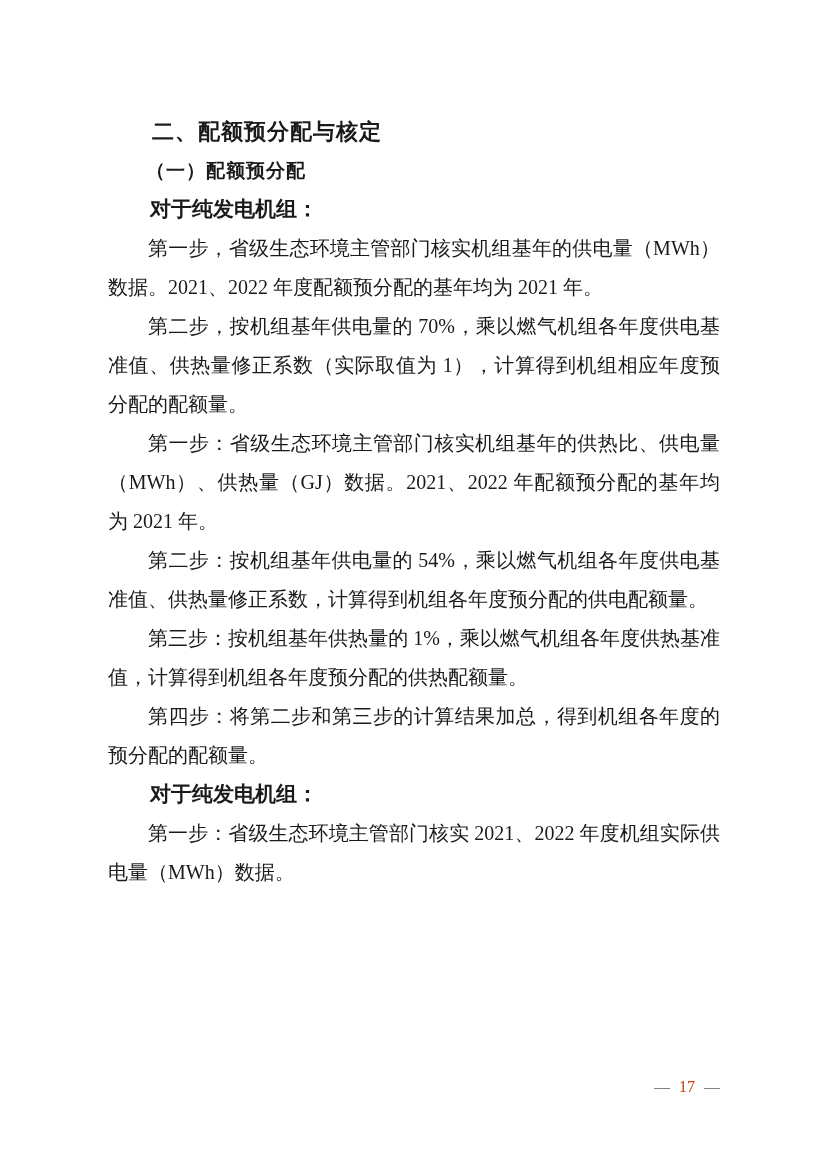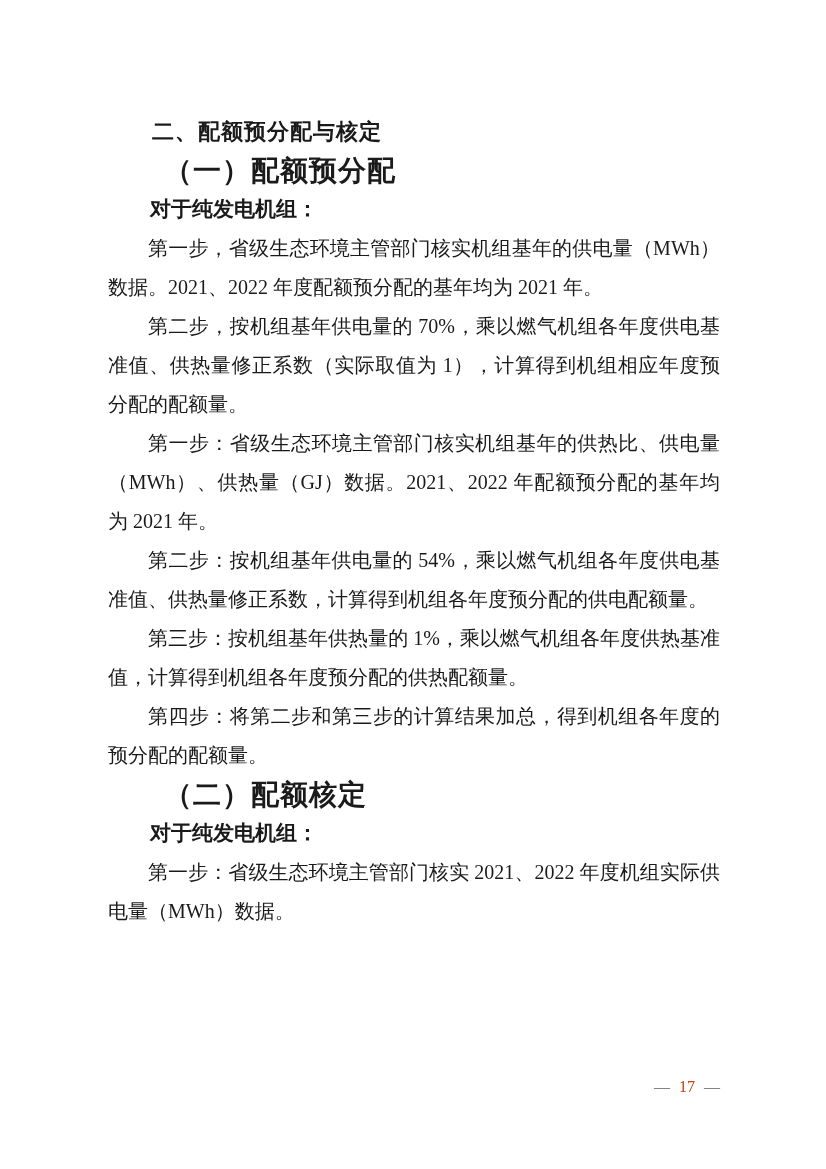--- a/index.html
+++ b/index.html
@@ -32,21 +32,21 @@
     text-indent: 2em;
   }
   .para-h1 {
     font-family: Liberation Serif, serif;
     font-weight: 600;
     font-size: 22px;
     letter-spacing: 1px;
   }
   .para-h2 {
     font-weight: 700;
-    font-size: 28px;
+    font-size: 19px;
     letter-spacing: 1px;
   }
   .para-h3 {
     font-weight: 700;
     font-size: 21px;
   }
   .footer {
     position: absolute;
     top: 1078px;
     right: 106px;
@@ -72,21 +72,20 @@
   <div class="content">
     <p class="para-h1">二、配额预分配与核定</p>
     <p class="para-h2">（一）配额预分配</p>
     <p class="para-h3">对于纯发电机组：</p>
     <p class="para-body">第一步，省级生态环境主管部门核实机组基年的供电量（MWh）数据。2021、2022 年度配额预分配的基年均为 2021 年。</p>
     <p class="para-body">第二步，按机组基年供电量的 70%，乘以燃气机组各年度供电基准值、供热量修正系数（实际取值为 1），计算得到机组相应年度预分配的配额量。</p>
     <p class="para-body">第一步：省级生态环境主管部门核实机组基年的供热比、供电量（MWh）、供热量（GJ）数据。2021、2022 年配额预分配的基年均为 2021 年。</p>
     <p class="para-body">第二步：按机组基年供电量的 54%，乘以燃气机组各年度供电基准值、供热量修正系数，计算得到机组各年度预分配的供电配额量。</p>
     <p class="para-body">第三步：按机组基年供热量的 1%，乘以燃气机组各年度供热基准值，计算得到机组各年度预分配的供热配额量。</p>
     <p class="para-body">第四步：将第二步和第三步的计算结果加总，得到机组各年度的预分配的配额量。</p>
-    <p class="para-h2">（二）配额核定</p>
     <p class="para-h3">对于纯发电机组：</p>
     <p class="para-body">第一步：省级生态环境主管部门核实 2021、2022 年度机组实际供电量（MWh）数据。</p>
   </div>
 
   <div class="footer">
     <span class="dash">—</span>
     <span class="pagenum">17</span>
     <span class="dash">—</span>
   </div>
 </div>

